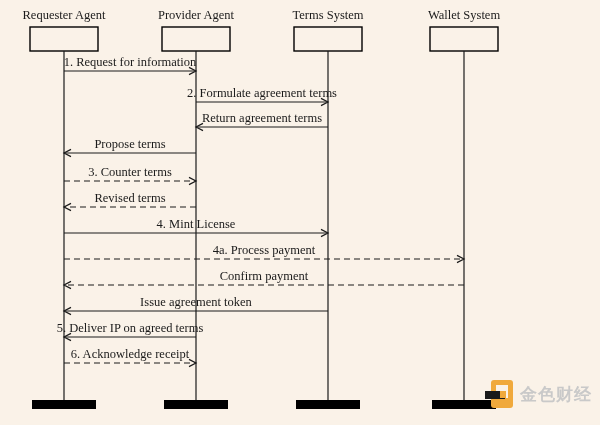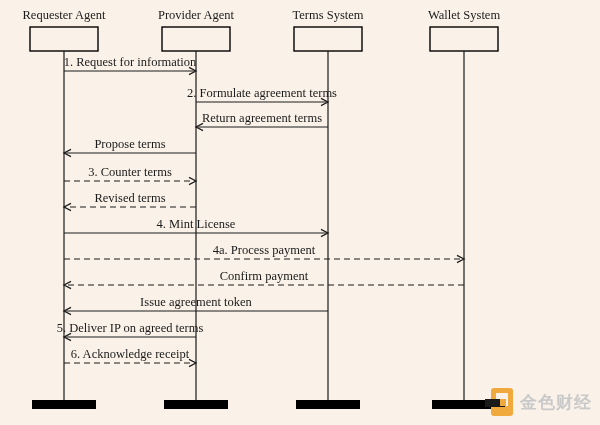--- a/index.html
+++ b/index.html
@@ -60,21 +60,21 @@
     fill: none;
     stroke: #1a1a1a;
     stroke-width: 1.2;
     stroke-linecap: butt;
     stroke-linejoin: miter;
   }
   
   #watermark {
     position: absolute;
     right: 8px;
-    bottom: 8px;
+    bottom: 16px;
     display: flex;
     align-items: center;
     gap: 7px;
     height: 30px;
   }
   #wm-mark {
     position: relative;
     width: 28px;
     height: 28px;
   }

